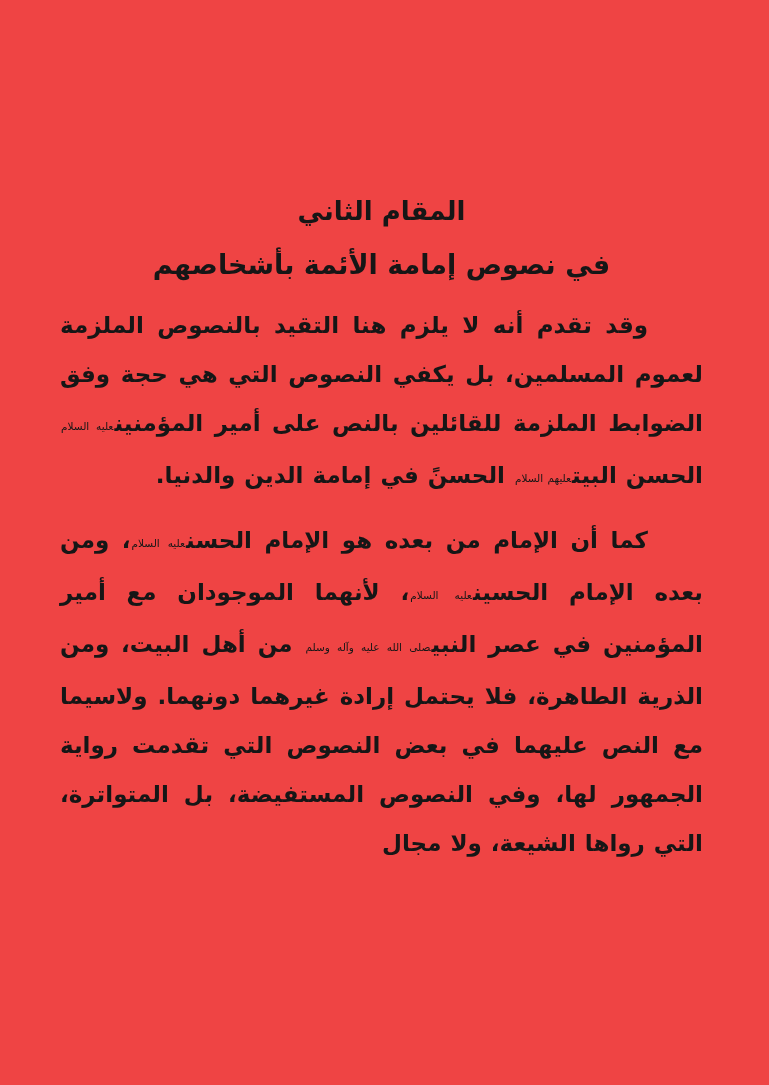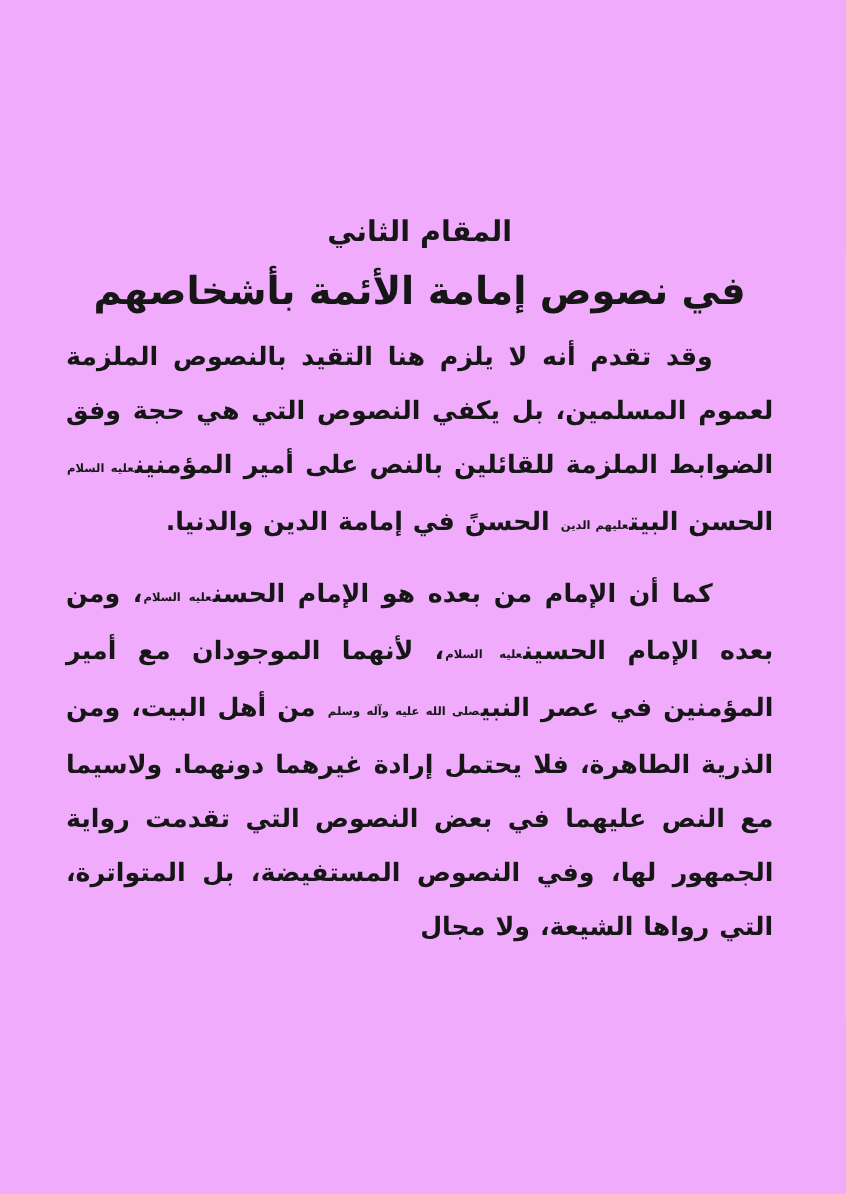--- a/index.html
+++ b/index.html
@@ -13,63 +13,63 @@
     overflow: hidden;
     font-family: "DejaVu Sans", sans-serif;
   }
   .book-page {
     box-sizing: border-box;
     width: 769px;
     height: 1085px;
     padding: 190px 66px 40px 60px;
     direction: rtl;
     color: #161616;
-    background: #f0abfc;
+    background: #ef4444;
   }
   .page-title {
     margin: 0;
     text-align: center;
     font-size: 26px;
     font-weight: bold;
     line-height: 42px;
   }
   .page-subtitle {
     margin: 10px 0 6px 0;
     text-align: center;
-    font-size: 35px;
+    font-size: 27px;
     font-weight: bold;
     line-height: 46px;
   }
   .paragraphs {
     margin-top: 4px;
   }
   .para {
     margin: 0;
     padding: 0;
     margin-top: 13px;
     font-size: 23px;
     font-weight: bold;
     line-height: 49px;
     text-align: justify;
     text-indent: 55px;
     word-spacing: 1px;
     color: #161616;
   }
   .honorific {
     font-size: 10.5px;
-    font-weight: bold;
+    font-weight: normal;
     white-space: nowrap;
     letter-spacing: -0.3px;
     vertical-align: 1px;
     padding: 0 1px;
   }
 </style>
 </head>
 <body>
 
 <div class="book-page">
   <h1 class="page-title">المقام الثاني</h1>
   <h2 class="page-subtitle">في نصوص إمامة الأئمة بأشخاصهم</h2>
   <div class="paragraphs">
-      <p class="para"><span>وقد تقدم أنه لا يلزم هنا التقيد بالنصوص الملزمة لعموم المسلمين، بل يكفي النصوص التي هي حجة وفق الضوابط الملزمة للقائلين بالنص على أمير المؤمنين</span><span class="honorific">عليه السلام</span><span> الحسن البيت</span><span class="honorific">عليهم الدين</span><span> الحسنً في إمامة الدين والدنيا.</span></p>
+      <p class="para"><span>وقد تقدم أنه لا يلزم هنا التقيد بالنصوص الملزمة لعموم المسلمين، بل يكفي النصوص التي هي حجة وفق الضوابط الملزمة للقائلين بالنص على أمير المؤمنين</span><span class="honorific">عليه السلام</span><span> الحسن البيت</span><span class="honorific">عليهم السلام</span><span> الحسنً في إمامة الدين والدنيا.</span></p>
       <p class="para"><span>كما أن الإمام من بعده هو الإمام الحسن</span><span class="honorific">عليه السلام</span><span>، ومن بعده الإمام الحسين</span><span class="honorific">عليه السلام</span><span>، لأنهما الموجودان مع أمير المؤمنين في عصر النبي</span><span class="honorific">صلى الله عليه وآله وسلم</span><span> من أهل البيت، ومن الذرية الطاهرة، فلا يحتمل إرادة غيرهما دونهما. ولاسيما مع النص عليهما في بعض النصوص التي تقدمت رواية الجمهور لها، وفي النصوص المستفيضة، بل المتواترة، التي رواها الشيعة، ولا مجال</span></p>
     </div>
 </div>
 
 </body></html>

